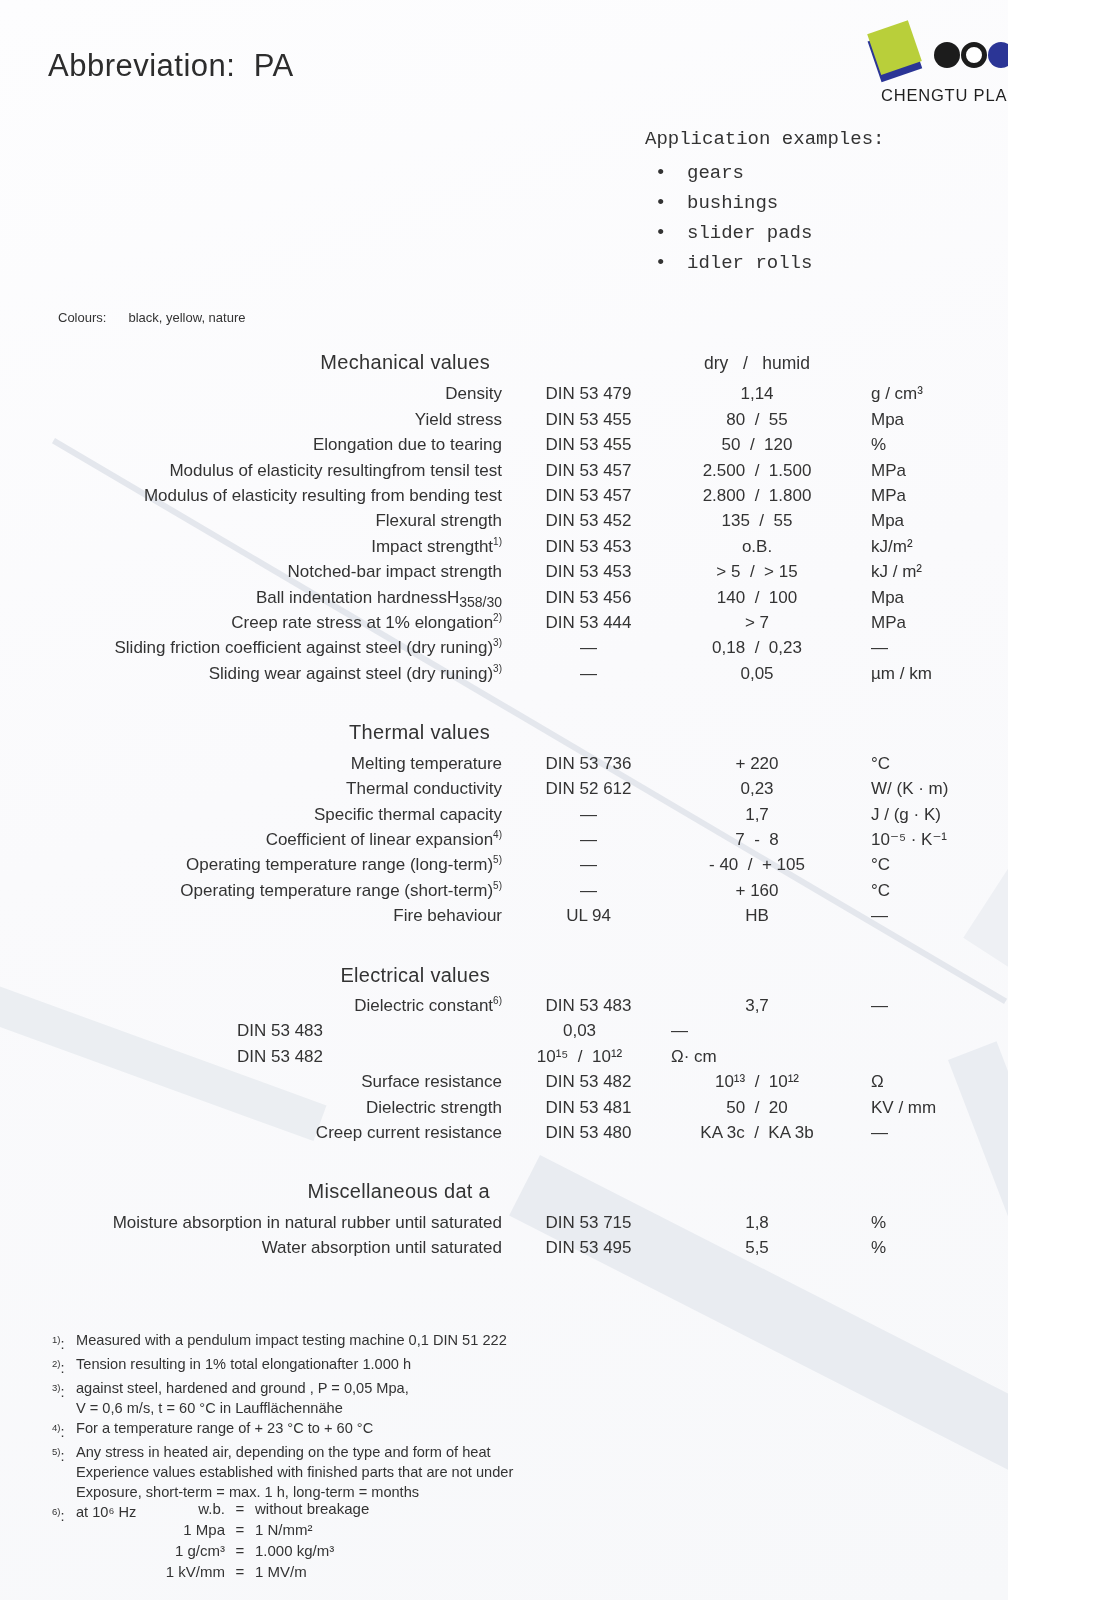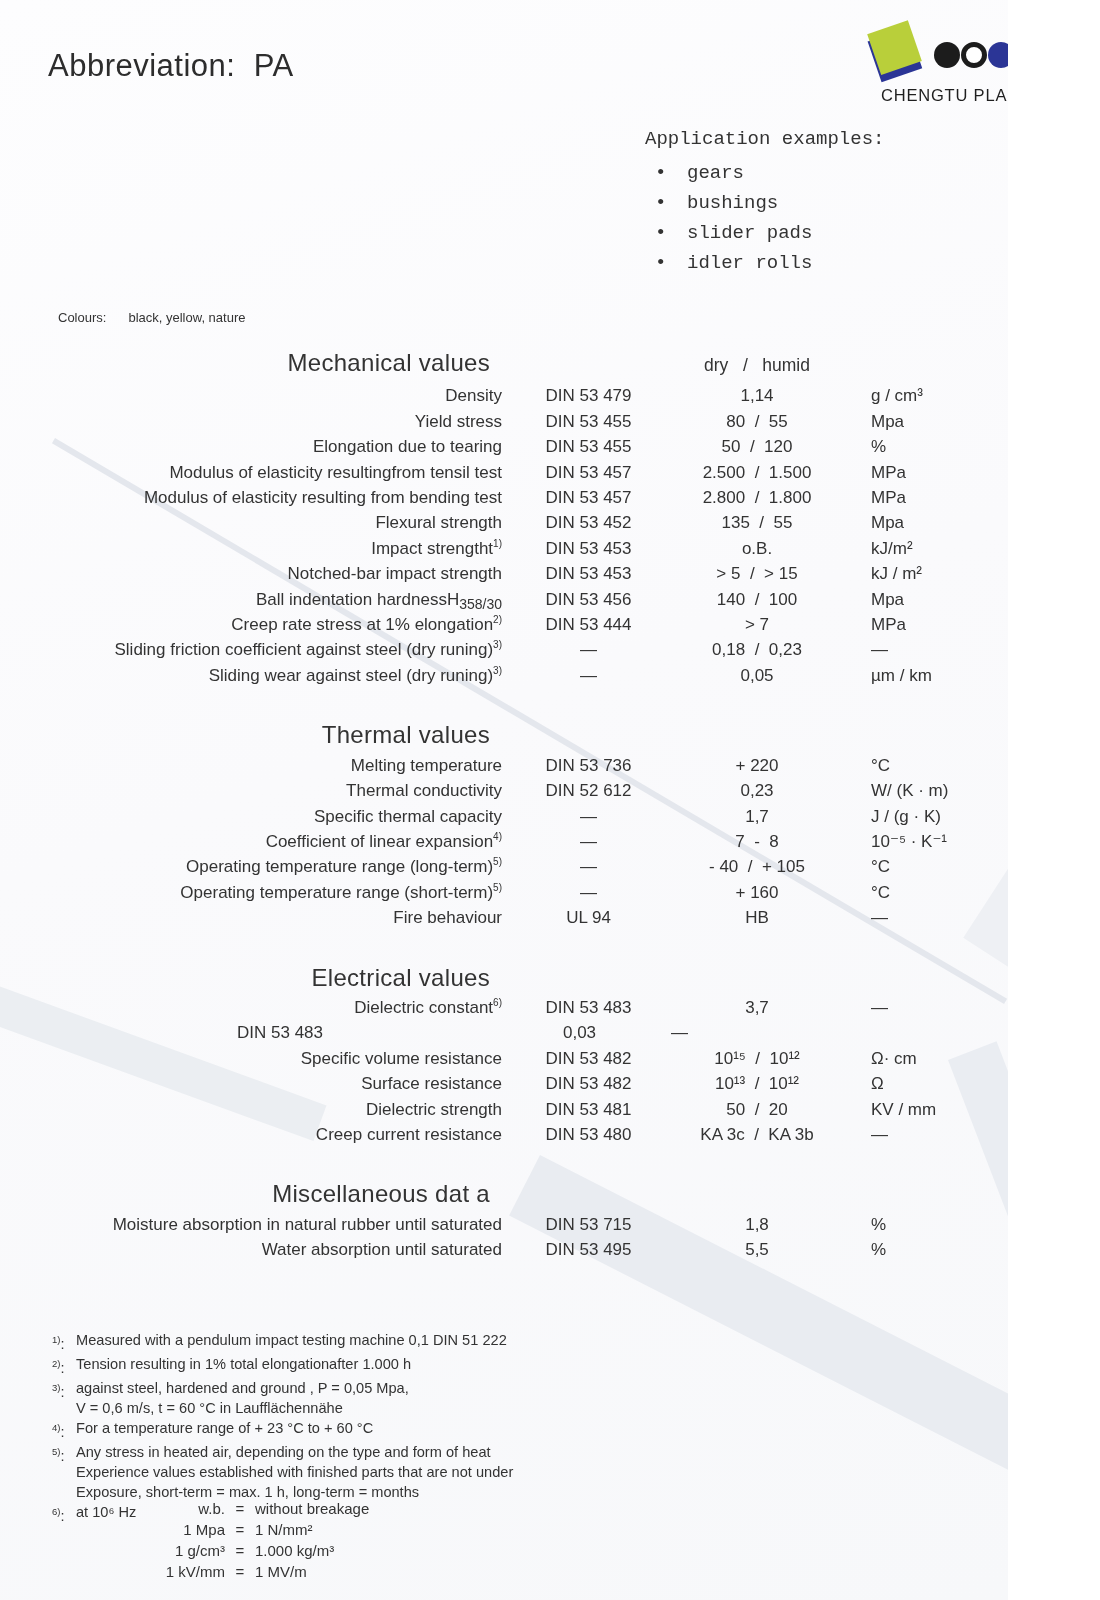--- a/index.html
+++ b/index.html
@@ -37,21 +37,21 @@
   
   .table-wrap{position:absolute;left:40px;top:350px;width:1030px;font-size:17px;color:#333;}
   .row{display:grid;grid-template-columns:462px 155px 200px 1fr;align-items:baseline;
        line-height:25.4px;}
   .head-row{margin-bottom:5px;}
   .section + .section .head-row{margin-top:34px;}
   .col.prop{text-align:right;padding-right:0;}
   .col.std{padding-left:18px;white-space:pre;text-align:center;}
   .col.val{text-align:center;white-space:pre;}
   .col.unit{padding-left:14px;white-space:pre;}
-  .sec-title{display:block;font-size:24px;font-weight:400;color:#333;margin:0;
+  .sec-title{display:block;font-size:20px;font-weight:400;color:#333;margin:0;
              padding-right:12px;letter-spacing:.3px;}
   .col.val.head{font-size:17.5px;}
   .psup{font-size:10px;vertical-align:super;line-height:0;}
   .psub{font-size:14px;vertical-align:sub;line-height:0;}
 
   
   .footnotes{position:absolute;left:52px;top:1330px;font-size:14.6px;color:#333;}
   .footnote{display:grid;grid-template-columns:24px 1fr;line-height:20px;}
   .fn-marker sup{font-size:9.5px;}
   .fn-lines div{line-height:20px;}
@@ -282,21 +282,20 @@
     <div class="col unit">—</div>
   </div>
 
   <div class="row">
     <div class="col std">DIN 53 483</div>
     <div class="col val">0,03</div>
     <div class="col unit">—</div>
   </div>
 
   <div class="row">
-    <div class="col prop"><span class="ptext">Specific volume resistance</span></div>
     <div class="col std">DIN 53 482</div>
     <div class="col val">10¹⁵  /  10¹²</div>
     <div class="col unit">Ω· cm</div>
   </div>
 
   <div class="row">
     <div class="col prop"><span class="ptext">Surface resistance</span></div>
     <div class="col std">DIN 53 482</div>
     <div class="col val">10¹³  /  10¹²</div>
     <div class="col unit">Ω</div>

